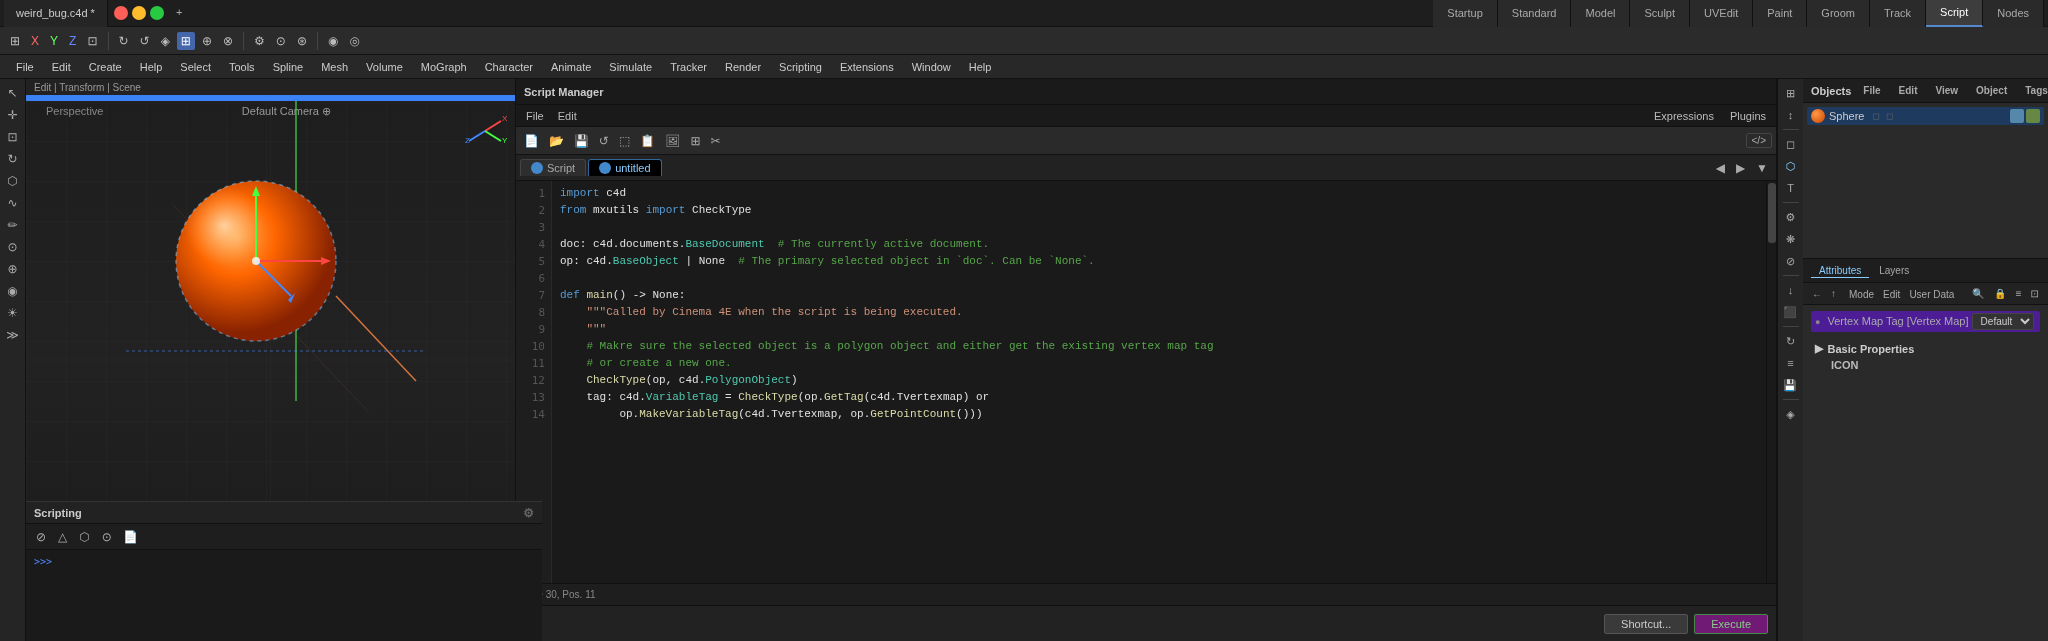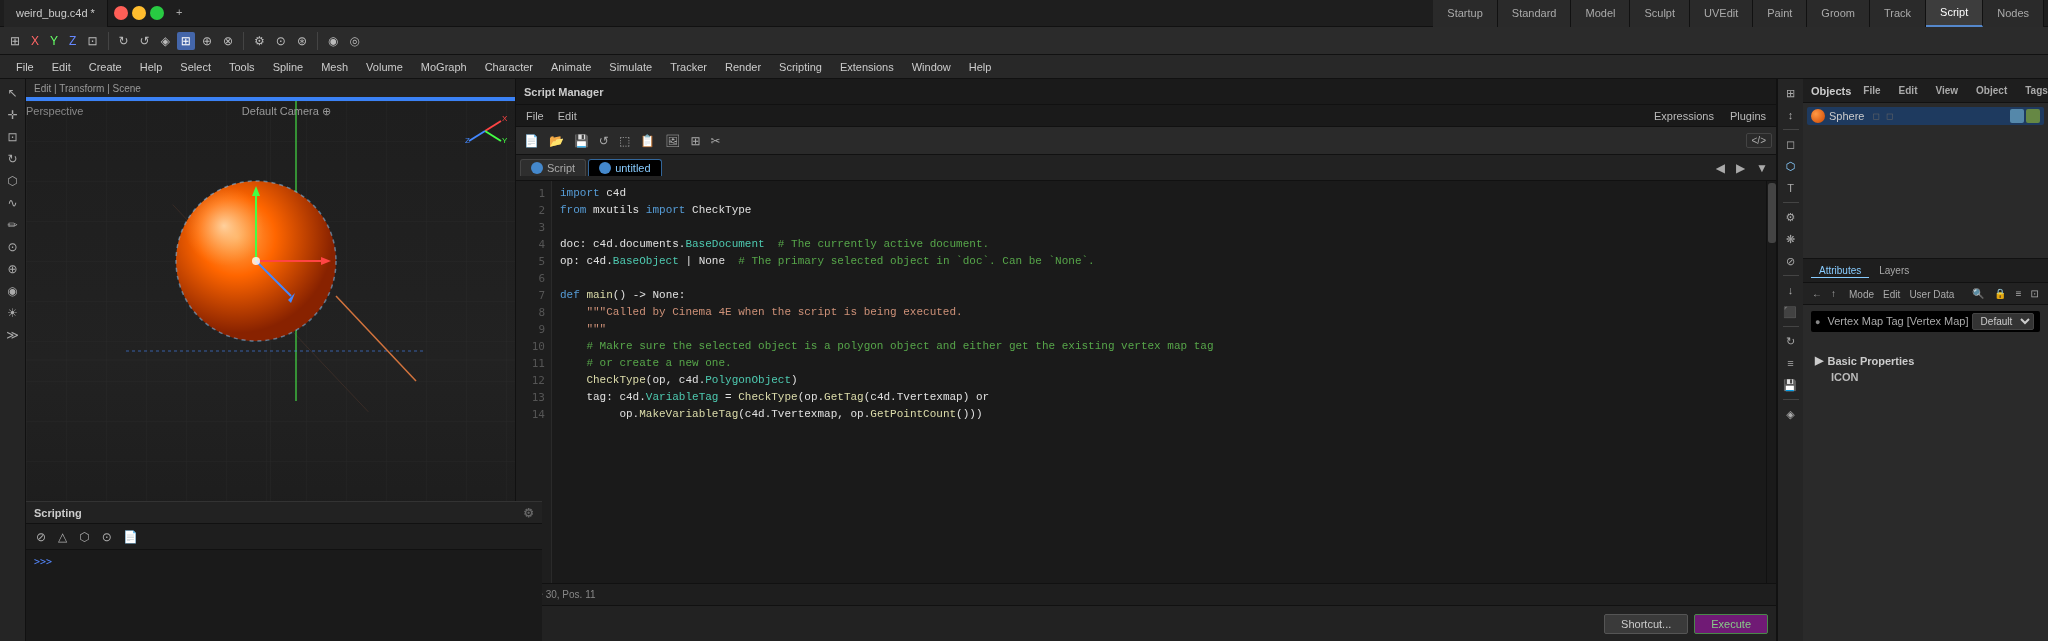--- a/index.html
+++ b/index.html
@@ -154,33 +154,33 @@
       display: flex;
       flex-direction: column;
       position: relative;
     }
     .viewport-header {
       display: flex;
       align-items: center;
       background: #222;
       height: 22px;
       padding: 0 8px;
-      border-bottom: 4px solid #3b82f6;
+      border-bottom: 6px solid #3b82f6;
       font-size: 10px;
       color: #999;
     }
     .viewport-canvas {
       flex: 1;
       background: #1a1a1a;
       position: relative;
       overflow: hidden;
     }
     .viewport-label {
       position: absolute;
-      top: 4px; left: 0;
+      top: 4px; left: 20px;
       color: #888;
       font-size: 11px;
     }
     .viewport-camera-label {
       position: absolute;
       top: 4px; left: 50%;
       transform: translateX(-50%);
       color: #999;
       font-size: 11px;
       padding-left: 32px;
@@ -458,23 +458,23 @@
       font-size: 10px; padding: 1px 3px;
     }
     .attr-content {
       flex: 1;
       background: #2a2a2a;
       padding: 6px 8px;
     }
     .attr-title {
       font-size: 11px;
       color: #aaa;
-      margin-bottom: 20px;
+      margin-bottom: 8px;
       padding: 2px 4px;
-      background: #000000;
+      background: #4c1d95;
       border-radius: 2px;
     }
     .attr-section {
       margin-top: 4px;
     }
     .attr-section-header {
       display: flex;
       align-items: center;
       gap: 4px;
       font-size: 11px;

